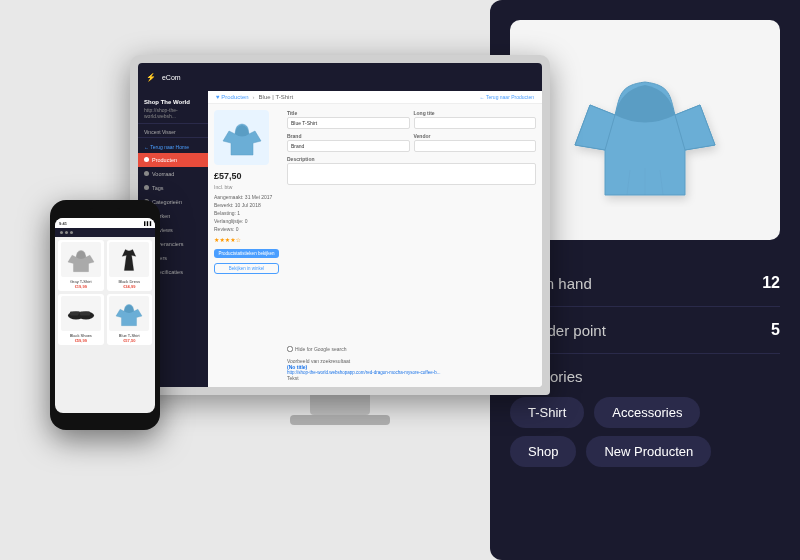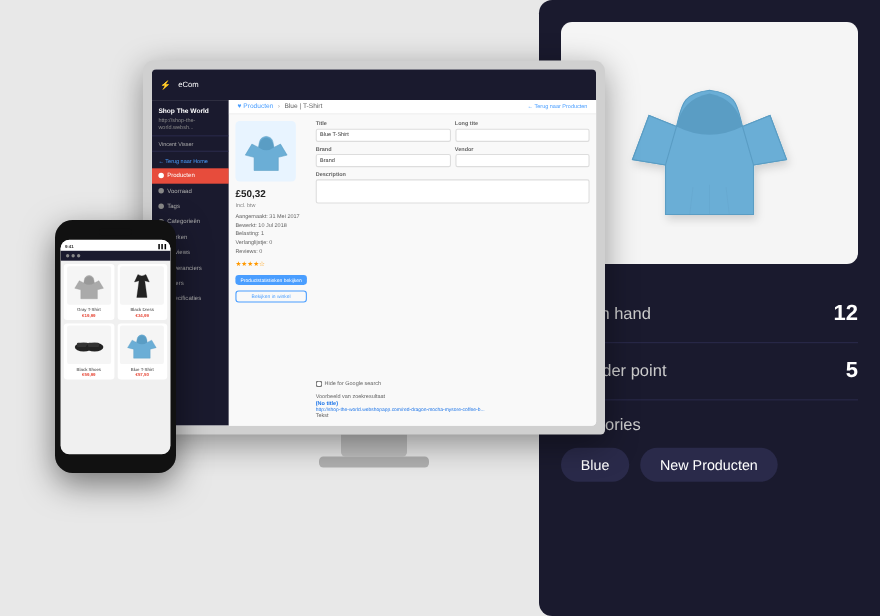--- a/index.html
+++ b/index.html
@@ -60,21 +60,21 @@
       border-bottom: 1px solid #2a2a4a;
       color: #fff;
     }
 
     .stats-label {
       font-size: 15px;
       color: #ccc;
     }
 
     .stats-value {
-      font-size: 20px;
+      font-size: 16px;
       font-weight: 600;
       color: #fff;
     }
 
     .categories-section {
       padding-top: 14px;
     }
 
     .categories-title {
       color: #ccc;
@@ -556,21 +556,25 @@
   </div>
 
   <div class="stats-row">
     <span class="stats-label">Re-order point</span>
     <span class="stats-value">5</span>
   </div>
 
   <div class="categories-section">
     <div class="categories-title">Categories</div>
     <div class="tag-row">
-      <span class="tag">Blue</span>
+      <span class="tag">T-Shirt</span>
+      <span class="tag">Accessories</span>
+    </div>
+    <div class="tag-row">
+      <span class="tag">Shop</span>
       <span class="tag">New Producten</span>
     </div>
   </div>
 </div>
 
 <div style="position: absolute; left: 130px; top: 55px; z-index: 5;">
   <div class="monitor-frame">
     <div class="monitor-inner">
 
       <div class="app-bar">
@@ -638,21 +642,21 @@
 
             <div style="width: 65px; flex-shrink: 0;">
               <div class="product-thumb">
                 <svg class="product-thumb-img" viewBox="0 0 42 38">
                   <path d="M8 12 L2 22 L10 24 L10 36 L32 36 L32 24 L40 22 L34 12 L28 15 C27 9 27 6 21 5 C15 6 15 9 14 15 Z" fill="#6baed6" stroke="#5a9dc4" stroke-width="0.5"></path>
                   <path d="M14 15 Q21 20 28 15 Q27 7 21 6 Q15 7 14 15 Z" fill="#5a9dc4"></path>
                 </svg>
               </div>
 
               <div class="product-price-area">
-                <div class="product-price">£50,32</div>
+                <div class="product-price">£57,50</div>
                 <div class="product-price-sub">Incl. btw</div>
                 <div class="product-meta">
                   <div>Aangemaakt: <span>31 Mei 2017</span></div>
                   <div>Bewerkt: <span>10 Jul 2018</span></div>
                   <div>Belasting: <span>1</span></div>
                   <div>Verlanglijstje: <span>0</span></div>
                   <div>Reviews: <span>0</span></div>
                 </div>
                 <div class="stars">★★★★☆</div>
                 <button class="product-btn" style="font-size: 4.5px; padding: 2px 3px;">Productstatistieken bekijken</button>

